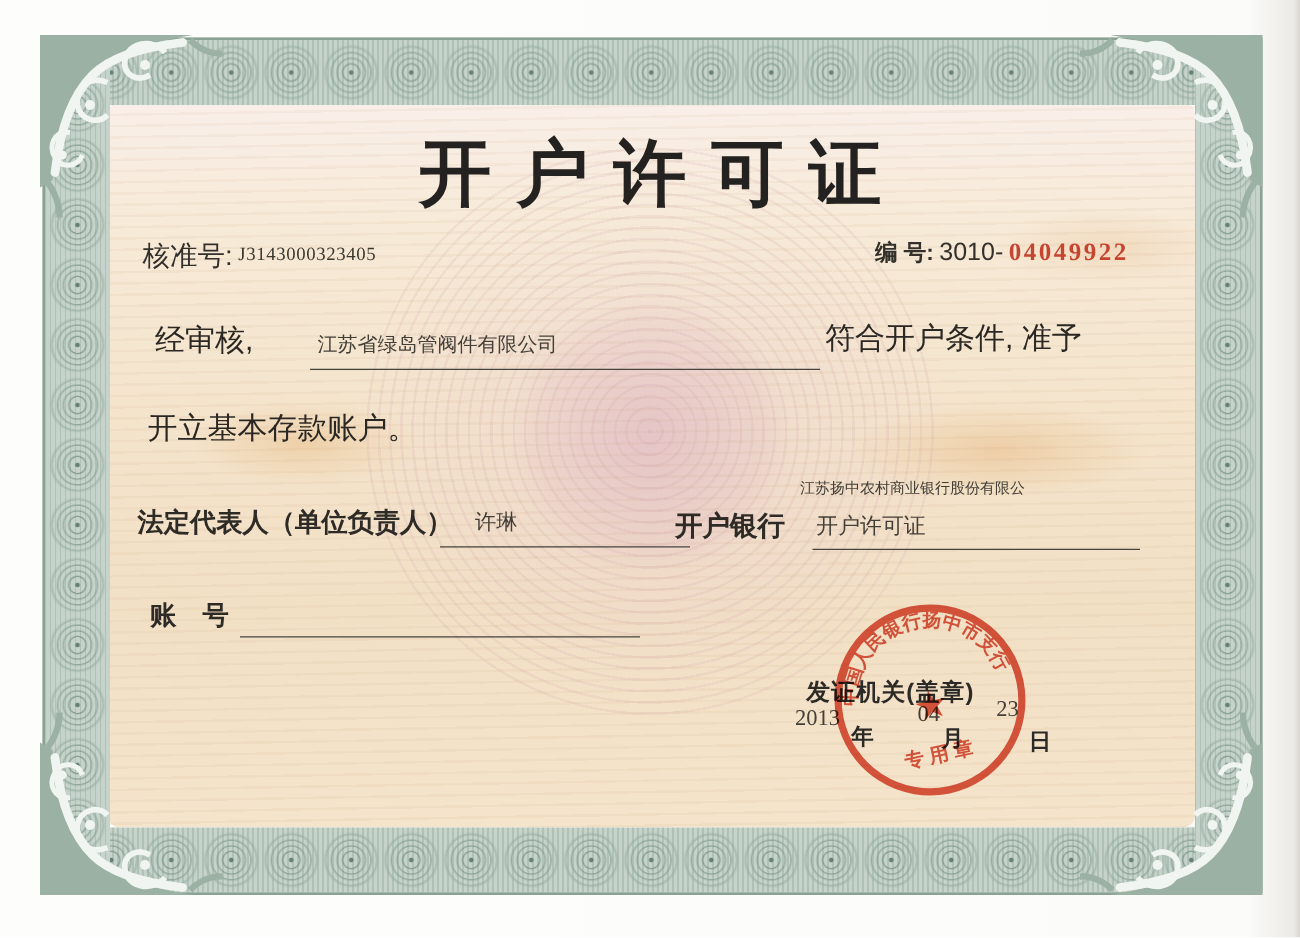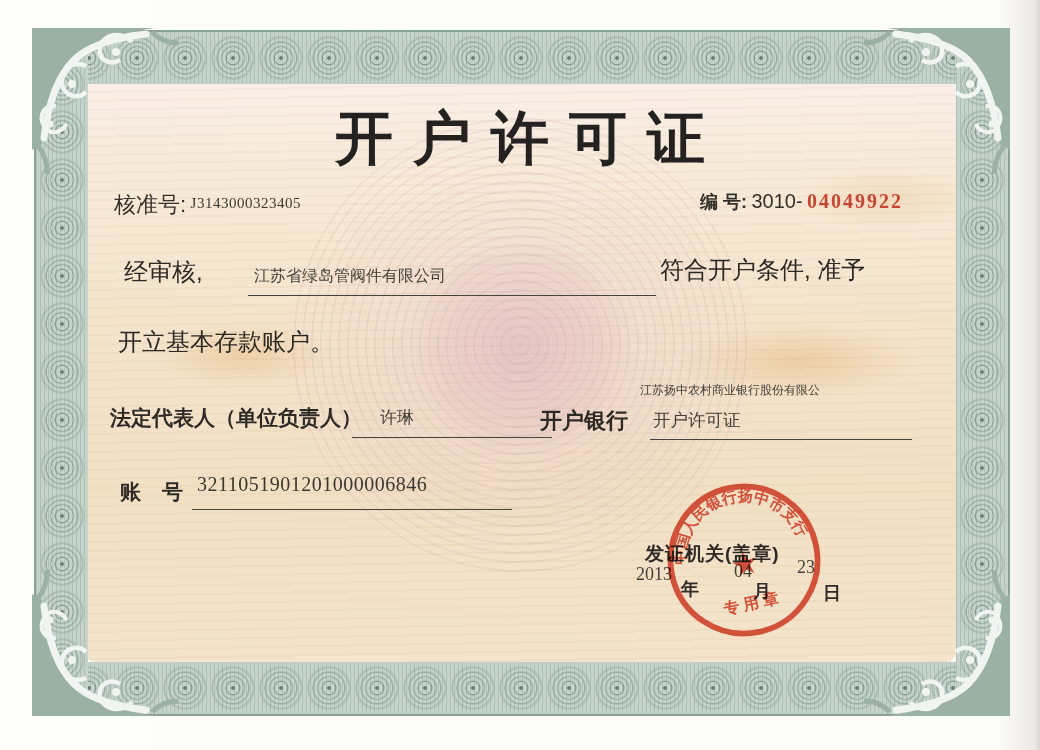--- a/index.html
+++ b/index.html
@@ -157,21 +157,20 @@
 
   <div class="abs lab-m" style="left:110px;top:404px">法定代表人（单位负责人）</div>
   <div class="abs val" style="left:380px;top:406px;font-size:17px">许琳</div>
   <div class="u" style="left:352px;top:437px;width:200px"></div>
 
   <div class="abs lab-m" style="left:540px;top:406px;font-size:22px">开户银行</div>
   <div class="abs val" style="left:653px;top:408px;font-size:17.5px">开户许可证</div>
   <div class="u" style="left:650px;top:439px;width:262px"></div>
 
   <div class="abs lab-m" style="left:120px;top:478px">账　号</div>
-  <div class="abs val" style="left:197px;top:473px;font-size:20px;letter-spacing:.5px;color:#3b382f">3211051901201000006846</div>
   <div class="u" style="left:192px;top:509px;width:320px"></div>
 
   <div class="abs" style="left:645px;top:541px;font-size:19px;font-weight:bold;letter-spacing:1px">发证机关(盖章)</div>
 
   <div class="abs val" style="left:636px;top:564px;font-size:18px">2013</div>
   <div class="abs" style="left:681px;top:577px;font-size:18px;font-weight:bold">年</div>
   <div class="abs val" style="left:734px;top:561px;font-size:18px">04</div>
   <div class="abs" style="left:753px;top:579px;font-size:18px;font-weight:bold">月</div>
   <div class="abs val" style="left:797px;top:557px;font-size:18px">23</div>
   <div class="abs" style="left:823px;top:581px;font-size:18px;font-weight:bold">日</div>

